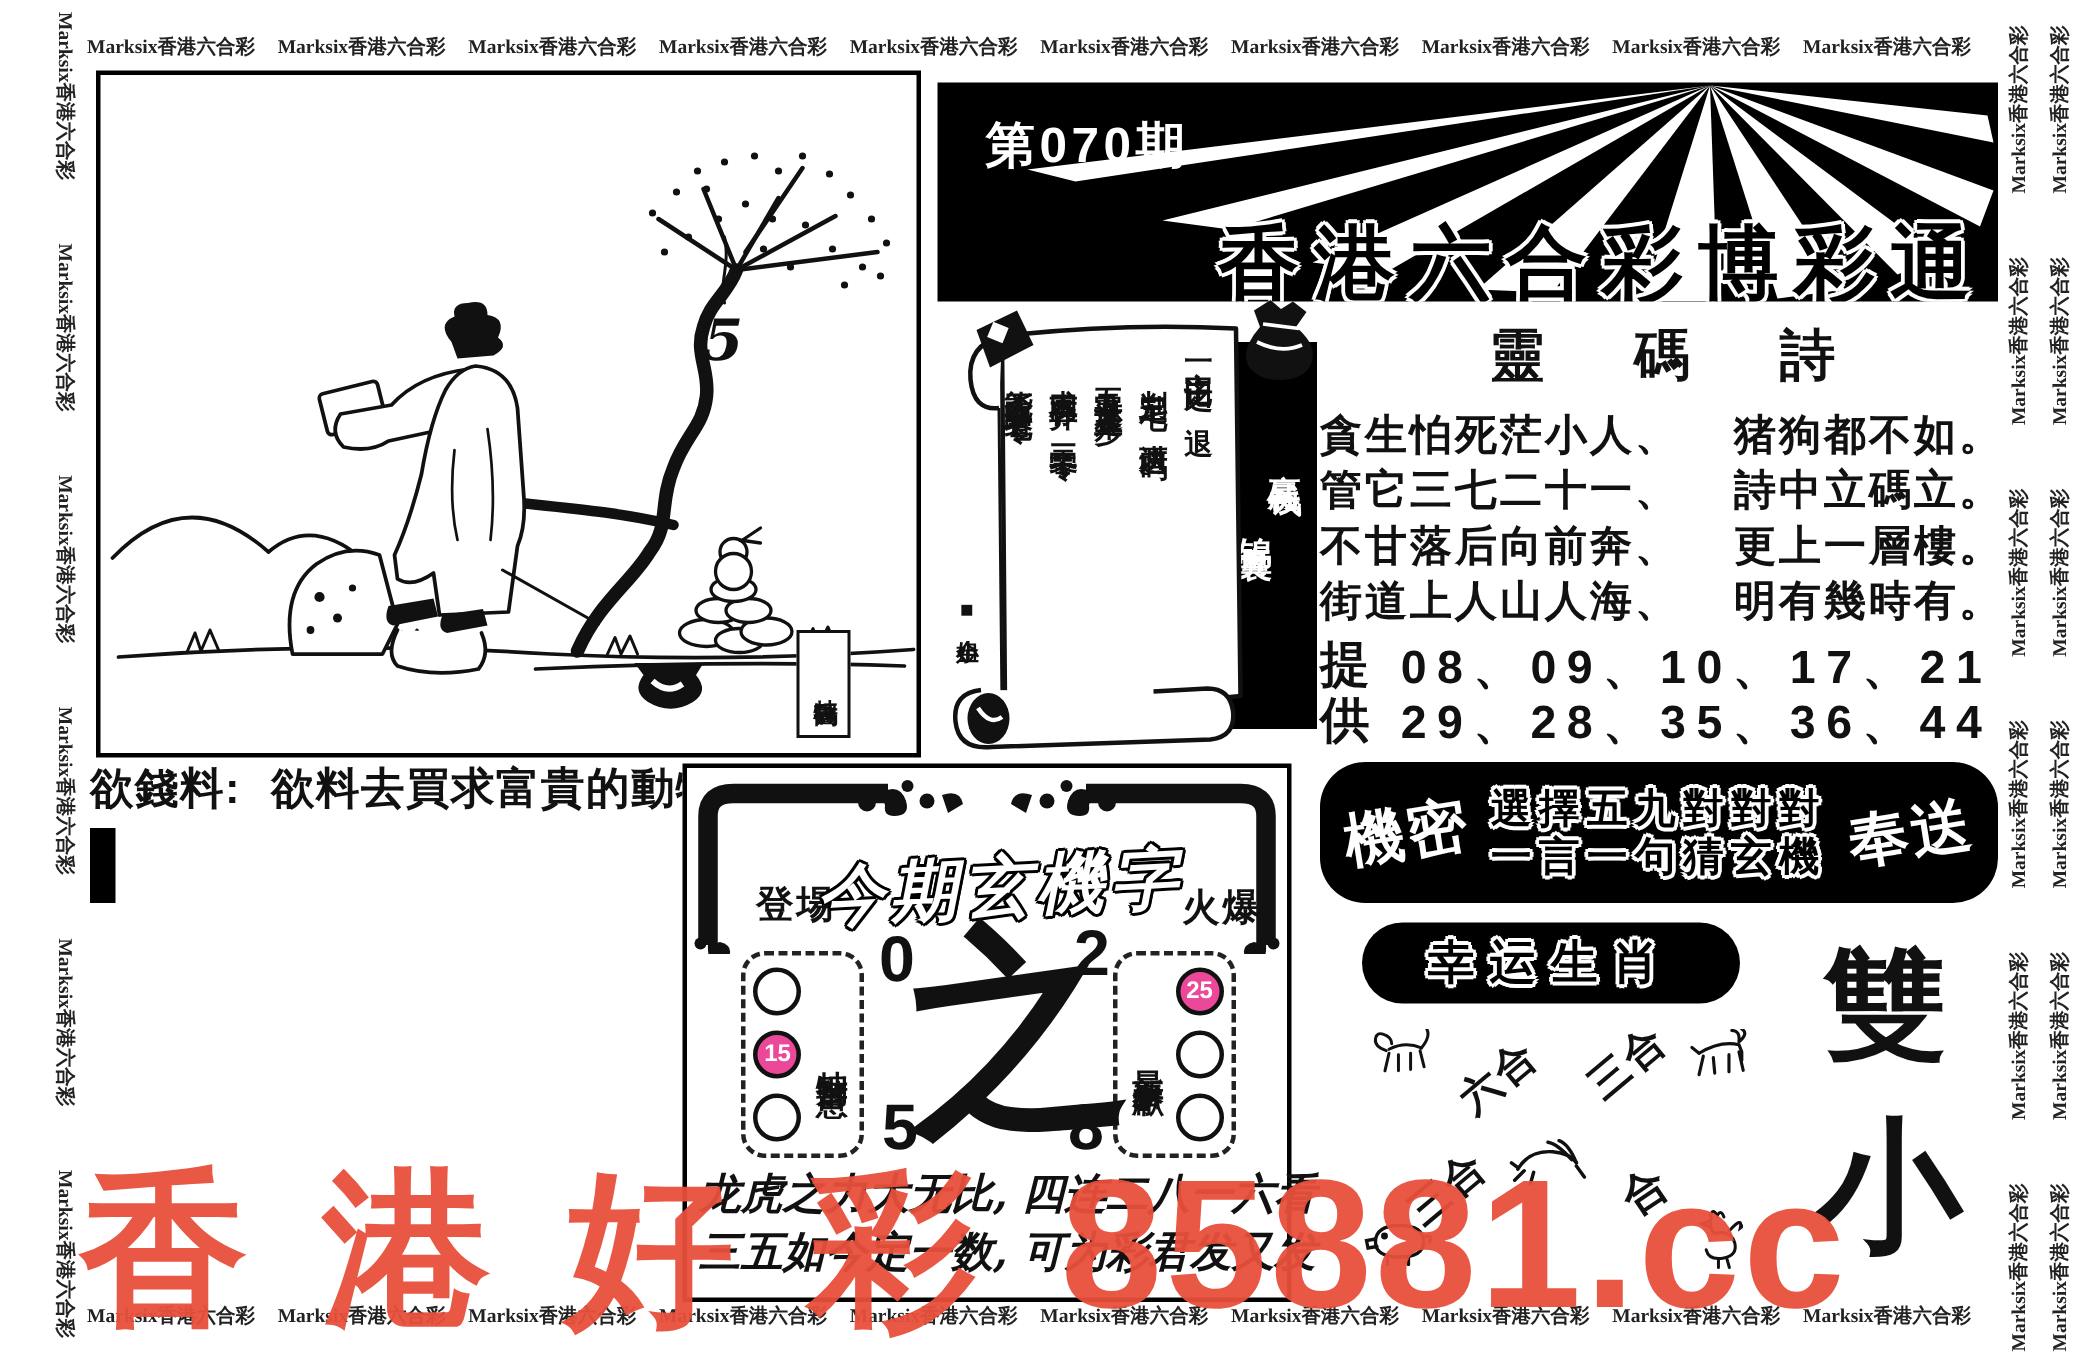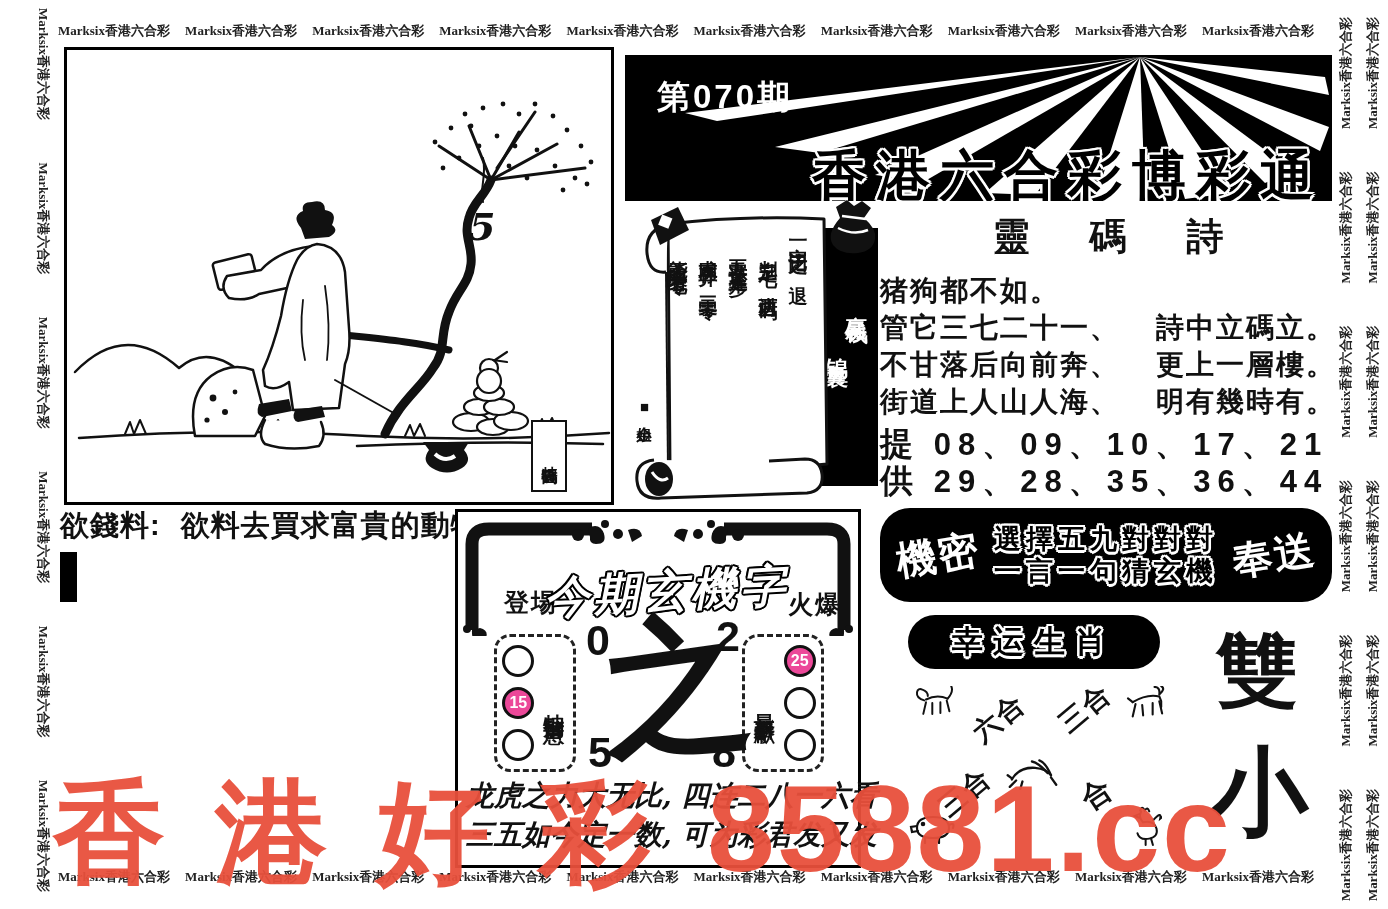--- a/index.html
+++ b/index.html
@@ -314,20 +314,21 @@
       <div>求同存异,三零零</div>
       <div>能否中奖看七零</div>
     </div>
     <div class="sign">■金小姐</div>
   </div>
 
   <div class="abs poem">
     <div class="poem-title">靈碼詩</div>
     <div class="poem-lines">
       <div class="poem-line">
+        <span>貪生怕死茫小人、</span>
         <span>猪狗都不如。</span>
       </div>
       <div class="poem-line">
         <span>管它三七二十一、</span>
         <span>詩中立碼立。</span>
       </div>
       <div class="poem-line">
         <span>不甘落后向前奔、</span>
         <span>更上一層樓。</span>
       </div>

